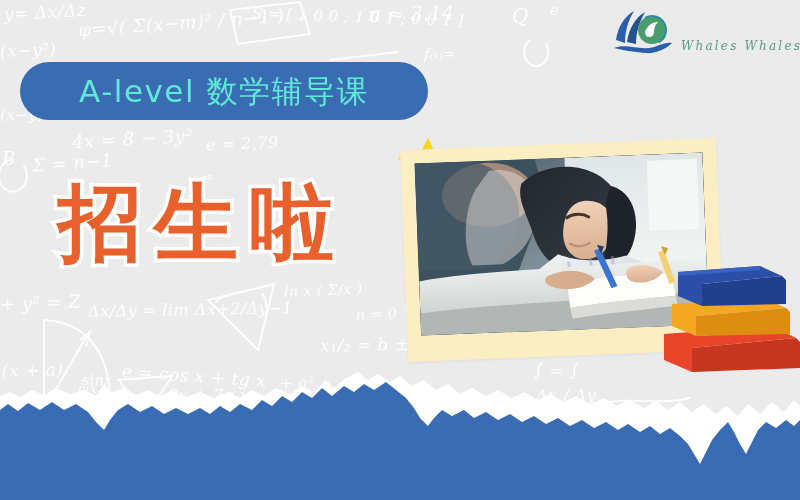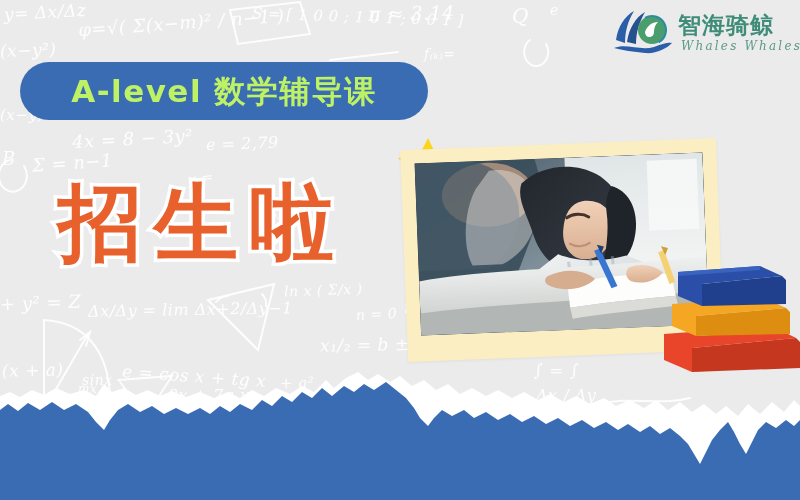--- a/index.html
+++ b/index.html
@@ -86,22 +86,22 @@
     height: 58px;
     background: #3a6cb4;
     border-radius: 29px;
     display: flex;
     align-items: center;
     justify-content: center;
   }
   #badge-label {
     font-family: "DejaVu Sans", sans-serif;
     font-size: 31px;
-    font-weight: bold;
-    color: #bef264;
+    font-weight: normal;
+    color: #5eead4;
     letter-spacing: 1.5px;
     white-space: nowrap;
     line-height: 1;
   }
 
   
   #headline {
     position: absolute;
     left: 58px;
     top: 166px;
@@ -229,21 +229,20 @@
     <div id="logo-mark">
       <svg width="62" height="48" viewBox="0 0 62 48" xmlns="http://www.w3.org/2000/svg">
         <path d="M4 30 C6 16 13 6 22 1 C16 11 13 21 13 33 Z" fill="#2b5ea8"></path>
         <path d="M15 32 C17 18 24 7 33 2 C27 13 24 22 24 34 Z" fill="#23528f"></path>
         <circle cx="40" cy="20" r="14" fill="#4a9e6e"></circle>
         <circle cx="40" cy="20" r="14" fill="none" stroke="#2f8aa0" stroke-width="2" stroke-dasharray="44 44" transform="rotate(-120 40 20)"></circle>
         <path d="M33 22 C35 16 40 12 46 12 C43 15 42 18 42 22 C42 25 40 27 37 27 C35 27 33 25 33 22 Z" fill="#ffffff"></path>
         <path d="M2 38 C14 33 28 41 42 37 C50 34 56 32 60 33 C54 39 44 44 33 43 C22 42 10 40 2 38 Z" fill="#2b5ea8"></path>
       </svg>
     </div>
-    <div id="logo-text-cn">智海骑鲸</div>
     <div id="logo-text-en">Whales Whales</div>
   </div>
 
   <div id="badge">
     <span id="badge-label">A-level 数学辅导课</span>
   </div>
 
   <div id="headline">招生啦</div>
 
   <div id="star">

